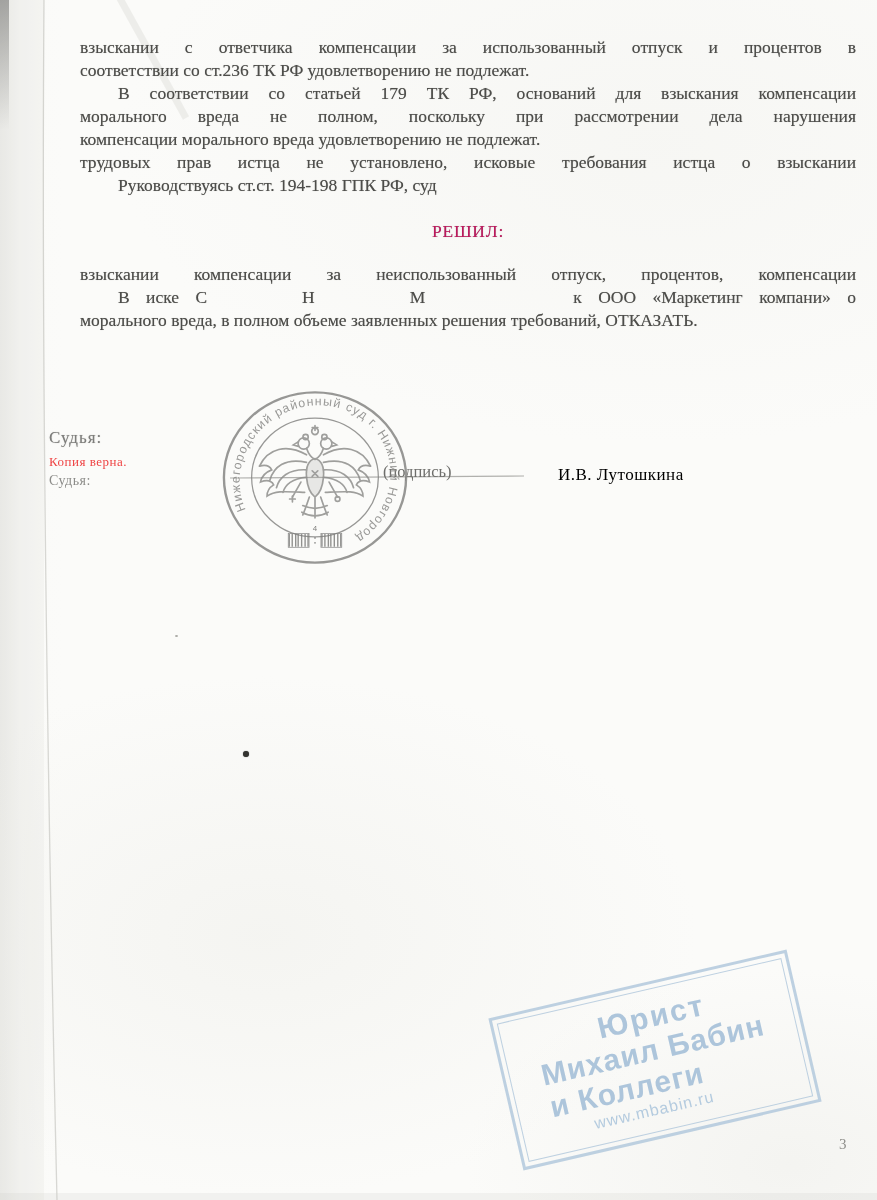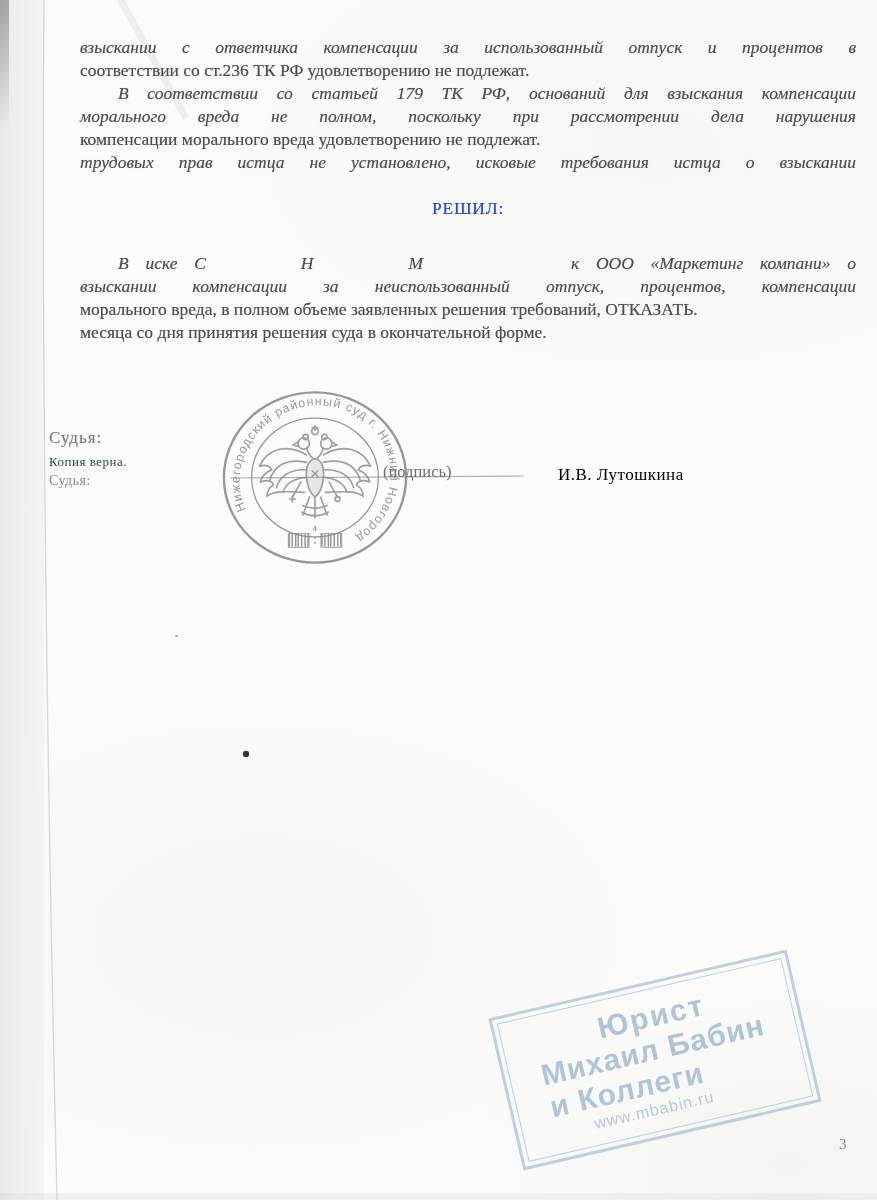--- a/index.html
+++ b/index.html
@@ -18,33 +18,33 @@
       #fbfbf9;
   }
   .artifacts{position:absolute;inset:0;pointer-events:none;}
   
   .text-block{
     position:absolute;left:80px;top:36px;width:776px;
     font-size:17.5px;line-height:23px;color:#4d4d4a;
     text-shadow:0 0 0.7px rgba(80,80,76,0.55);
   }
   .line{text-align:justify;}
-  .stretch{text-align-last:justify;font-style:italic;}
+  .stretch{text-align-last:justify;}
   .indent{text-indent:38px;}
   .heading{
     text-align:center;letter-spacing:0.8px;
-    margin:23px 0 32px 0;color:#1d4ed8;
+    margin:23px 0 20px 0;color:#be185d;
   }
   .gap1{display:inline-block;width:95px;}
   .gap2{display:inline-block;width:95px;}
   .gap3{display:inline-block;width:148px;}
   
   .sig{position:absolute;white-space:nowrap;}
   .judge-label-1{left:49px;top:428px;font-size:17px;color:#7d7d7b;letter-spacing:1px;text-shadow:0 0 1px rgba(125,125,120,0.5);}
-  .copy-note{left:49px;top:454px;font-size:13px;color:#14532d;letter-spacing:0.5px;}
+  .copy-note{left:49px;top:454px;font-size:13px;color:#ef4444;letter-spacing:0.5px;}
   .judge-label-2{left:49px;top:473px;font-size:14px;color:#8c8c89;letter-spacing:0.5px;}
   .signature-note{left:383px;top:450px;font-size:16.5px;color:#6e6e6b;z-index:1;margin-top:12px;}
   .judge-name{left:558px;top:429px;font-size:17px;color:#000000;letter-spacing:0.5px;margin-top:36px;}
   
   .seal{
     position:absolute;left:216px;top:385px;width:198px;height:186px;
     opacity:0.88;filter:blur(0.3px);z-index:2;
   }
   
   .ink-dot{position:absolute;left:243px;top:751px;width:6px;height:6px;border-radius:50%;background:#33332f;box-shadow:0 0 1px #555;}
@@ -88,29 +88,29 @@
   <rect x="0" y="1193" width="877" height="7" fill="rgba(198,198,193,0.18)"></rect>
 </svg>
 
 <div class="text-block">
   <div class="line stretch">взыскании с ответчика компенсации за использованный отпуск и процентов в</div>
   <div class="line">соответствии со ст.236 ТК РФ удовлетворению не подлежат.</div>
   <div class="line stretch indent">В соответствии со статьей 179 ТК РФ, оснований для взыскания компенсации</div>
   <div class="line stretch">морального вреда не полном, поскольку при рассмотрении дела нарушения</div>
   <div class="line">компенсации морального вреда удовлетворению не подлежат.</div>
   <div class="line stretch">трудовых прав истца не установлено, исковые требования истца о взыскании</div>
+  <div class="line indent">Руководствуясь ст.ст. 194-198 ГПК РФ, суд</div>
 
   <div class="heading">РЕШИЛ:</div>
 
+  <div class="line stretch">взыскании компенсации за неиспользованный отпуск, процентов, компенсации</div>
   <div class="line stretch indent">
     <span>В иске С</span><span class="gap1"></span><span>Н</span><span class="gap2"></span><span>М</span><span class="gap3"></span><span>к ООО «Маркетинг компани» о</span>
   </div>
-  <div class="line stretch">взыскании компенсации за неиспользованный отпуск, процентов, компенсации</div>
   <div class="line">морального вреда, в полном объеме заявленных решения требований, ОТКАЗАТЬ.</div>
-  <div class="line">месяца со дня принятия решения суда в окончательной форме.</div>
 </div>
 
 <div class="sig judge-label-1">Судья:</div>
 <div class="sig copy-note">Копия верна.</div>
 <div class="sig judge-label-2">Судья:</div>
 <div class="sig signature-note">(подпись)</div>
 <div class="sig judge-name">И.В. Лутошкина</div>
 
 <svg class="seal" viewBox="0 0 200 187">
   <g stroke="#8a8a88" fill="none">

